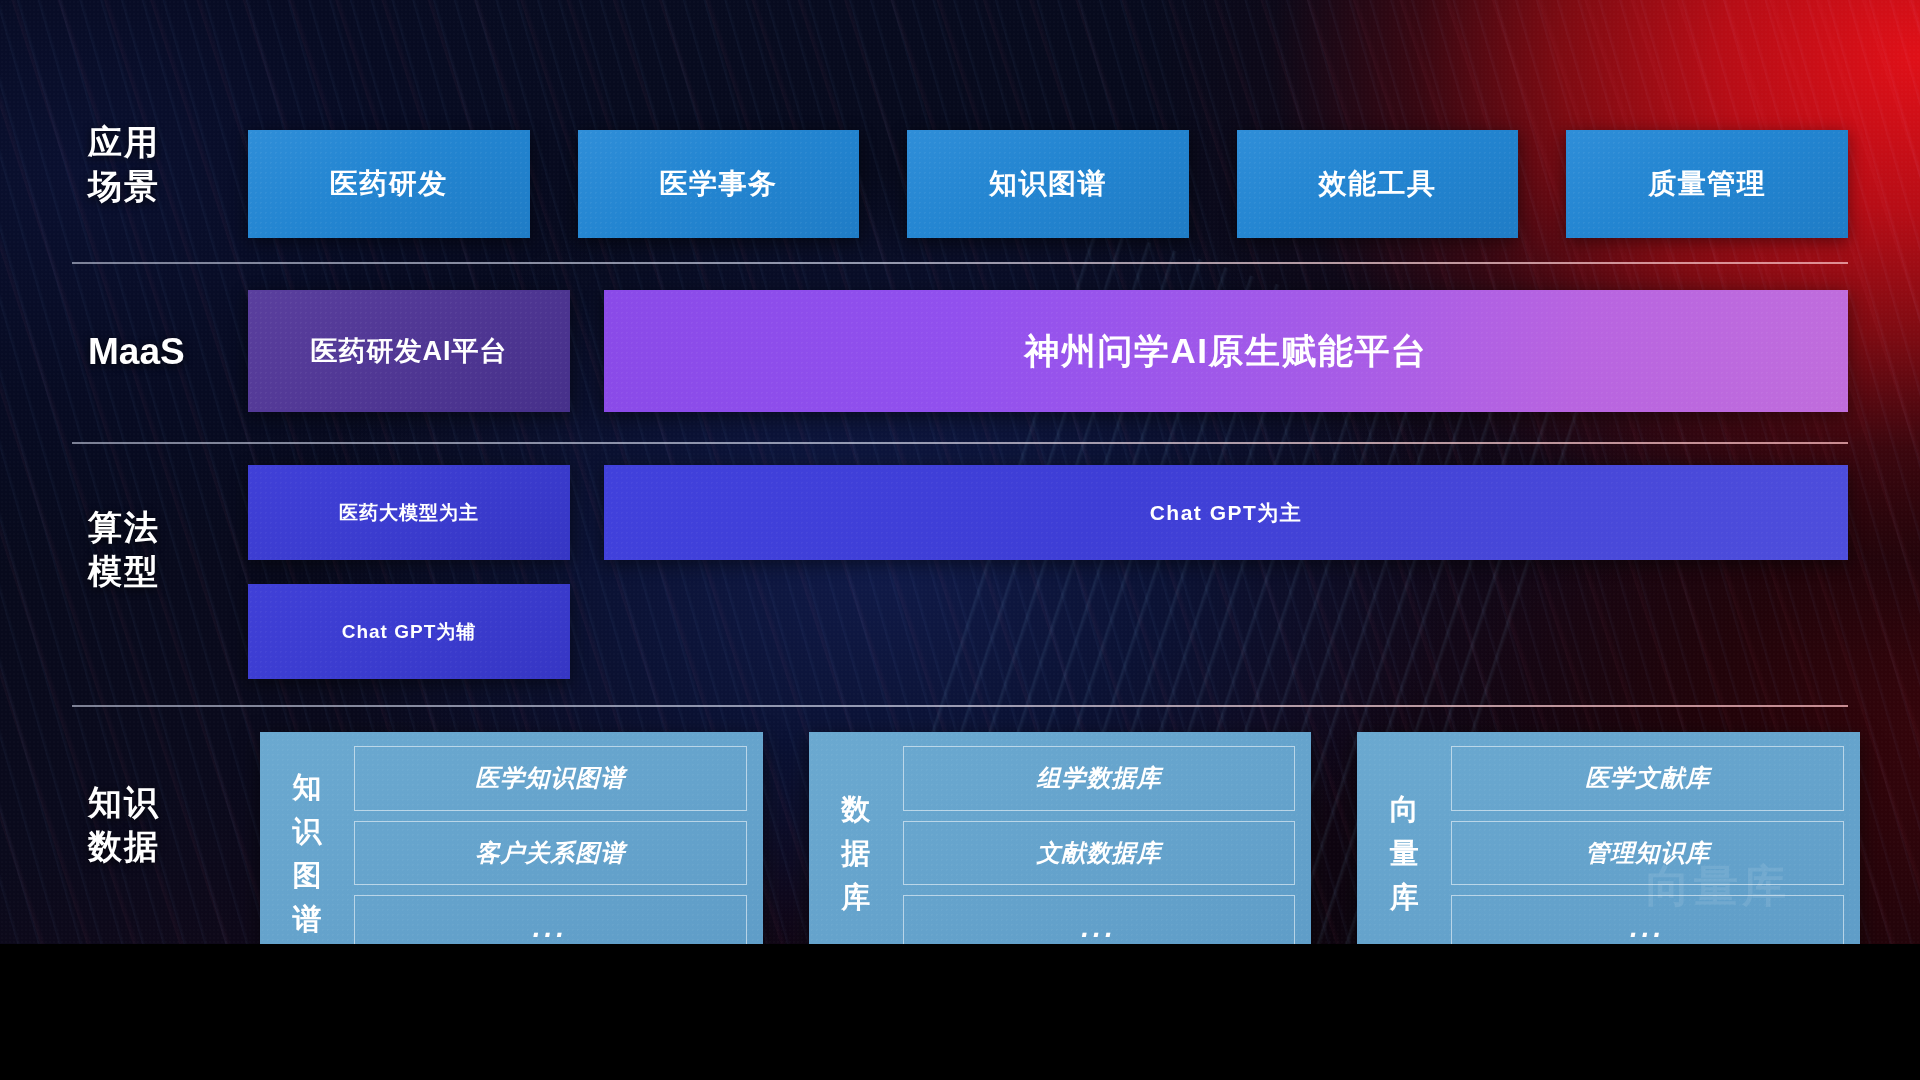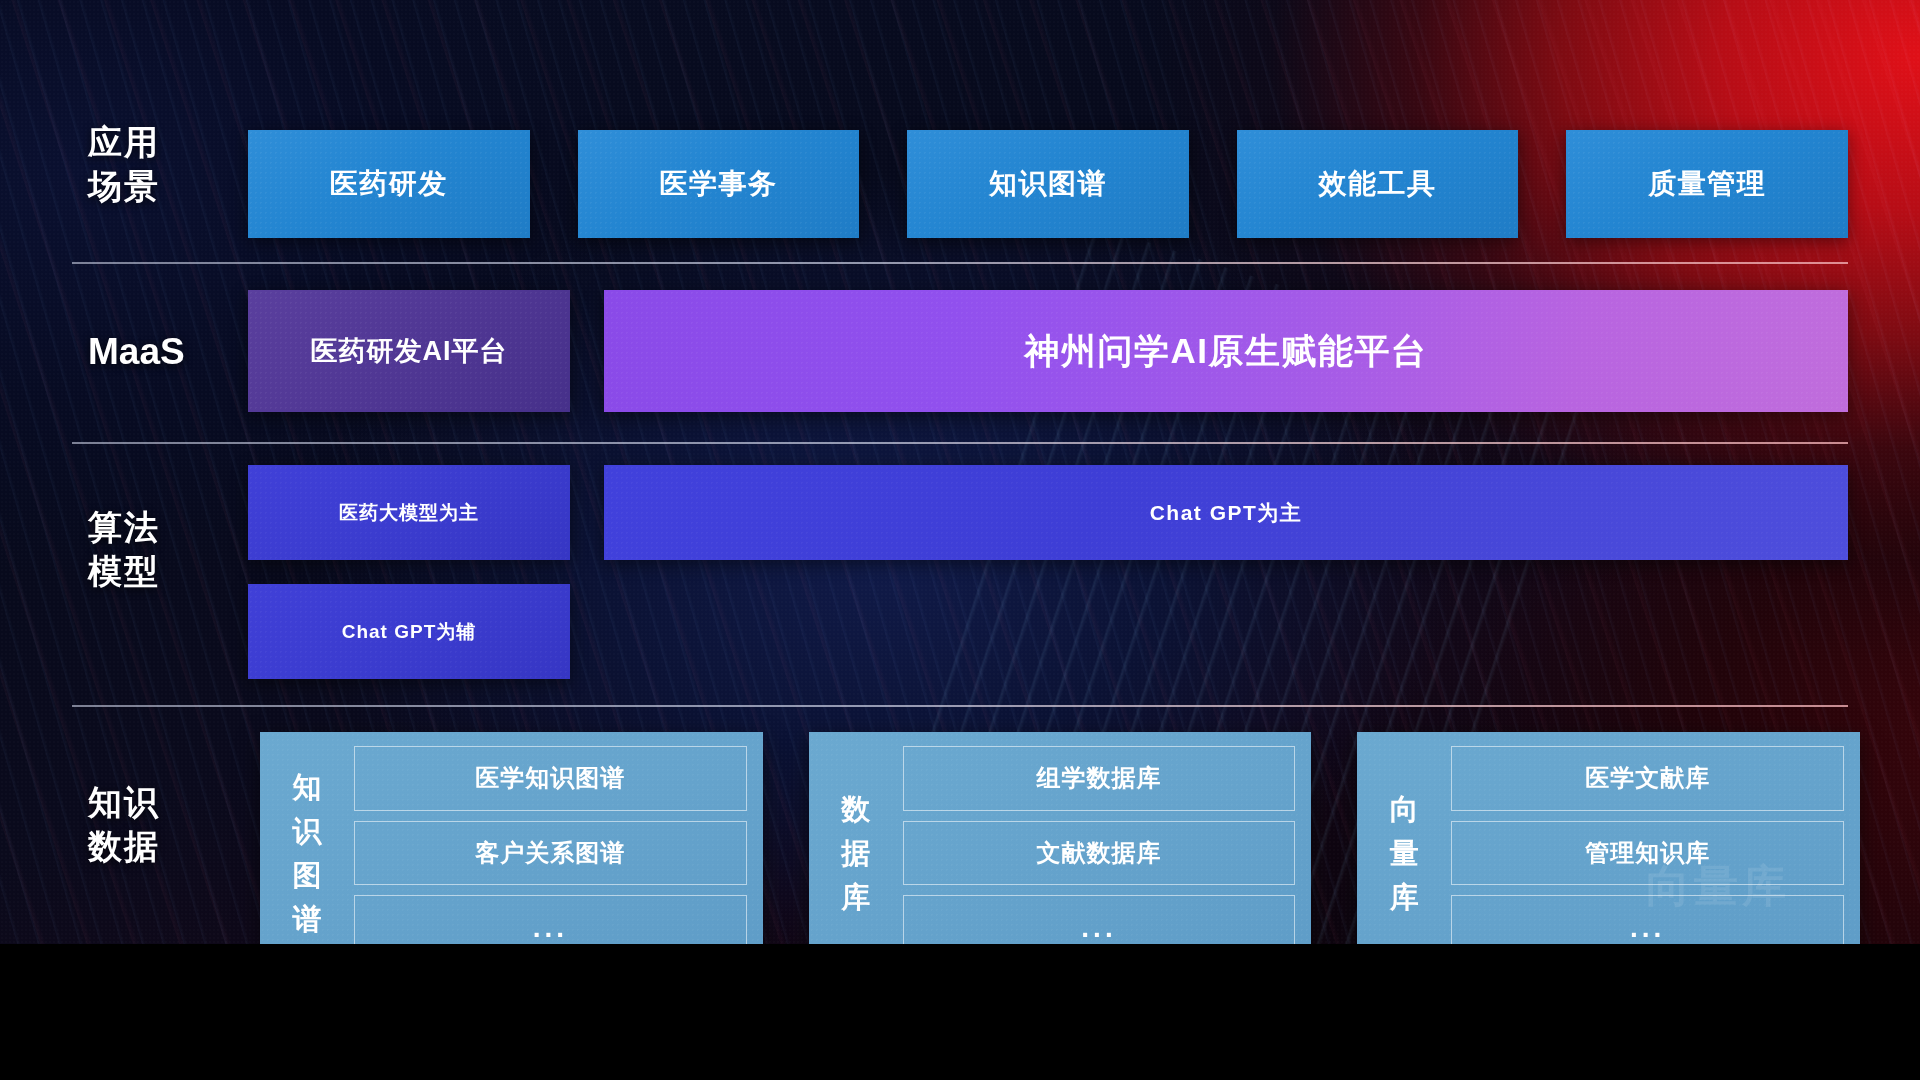--- a/index.html
+++ b/index.html
@@ -225,20 +225,21 @@
     letter-spacing: 0;
     z-index: 2;
   }
   .know-title span { display: block; width: 34px; }
   .know-items {
     flex: 1 1 auto;
     display: flex; flex-direction: column; justify-content: space-between;
     gap: 10px;
     margin-left: 16px;
     z-index: 2;
+    font-style: italic;
   }
   .know-item {
     flex: 1 1 0;
     border: 1px solid rgba(255,255,255,0.55);
     display: flex; align-items: center; justify-content: center;
     color: #ffffff;
     font-size: 24px;
     font-weight: 700;
     letter-spacing: 1px;
   }

